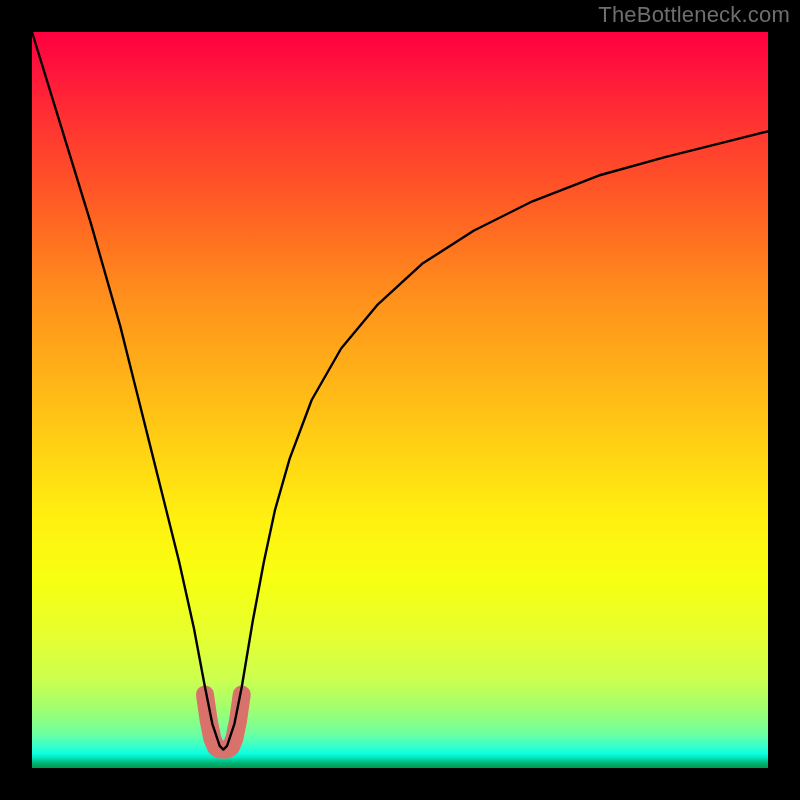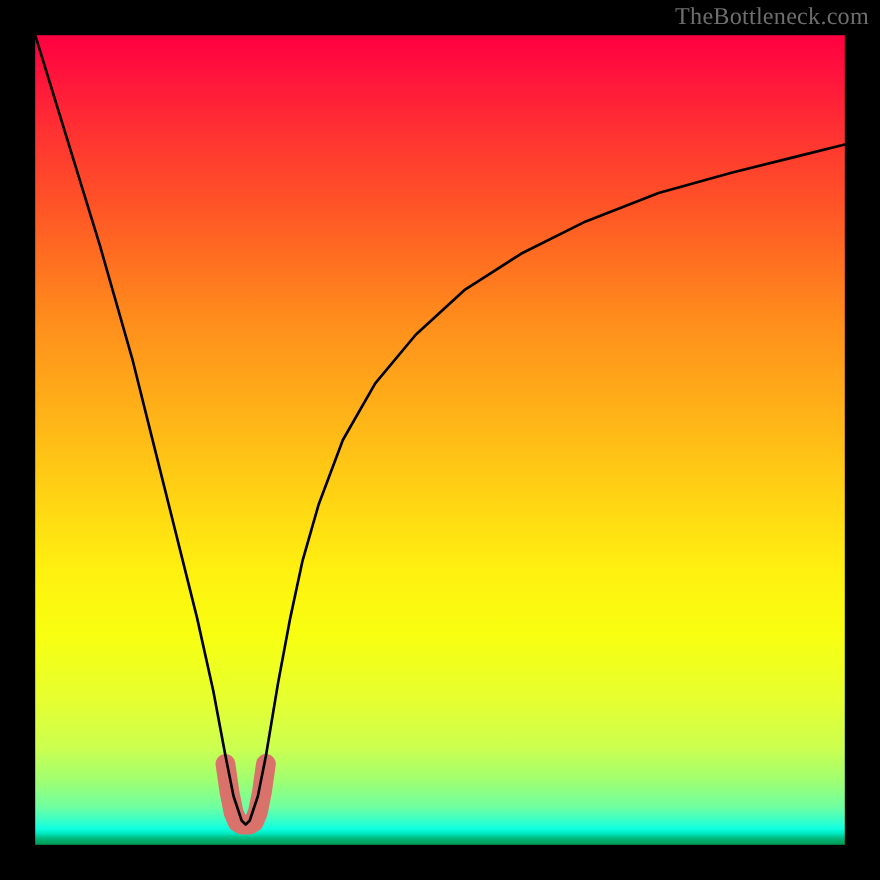--- a/index.html
+++ b/index.html
@@ -8,21 +8,20 @@
     width: 800px;
     height: 800px;
     background: #000;
     overflow: hidden;
     font-family: Arial, Helvetica, sans-serif;
   }
   .wrap {
     position: relative;
     width: 800px;
     height: 800px;
-    font-family: Liberation Serif, serif;
   }
   .watermark {
     position: absolute;
     top: 2px;
     right: 10px;
     color: #6e6e6e;
     font-size: 22px;
     letter-spacing: 0.2px;
     z-index: 5;
   }

